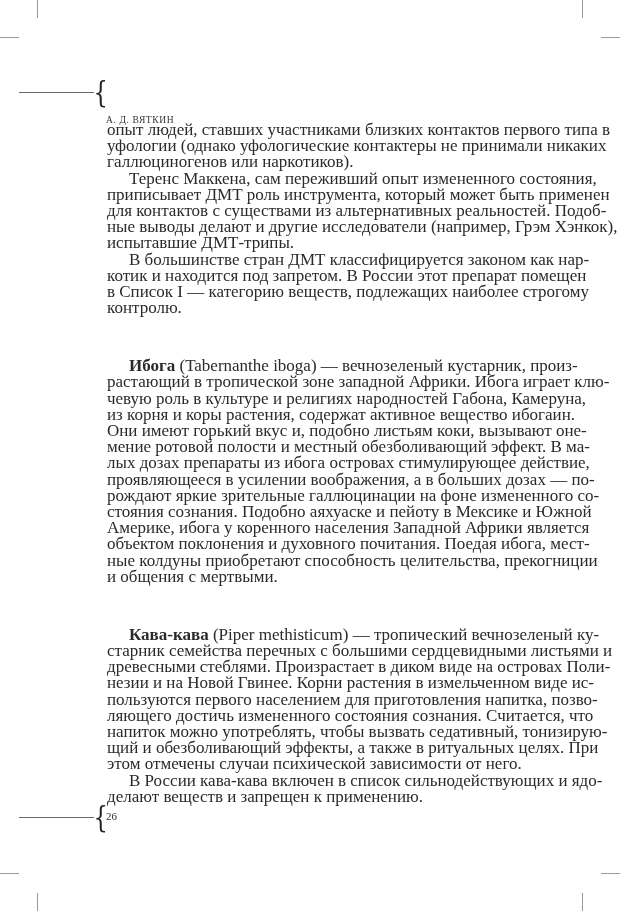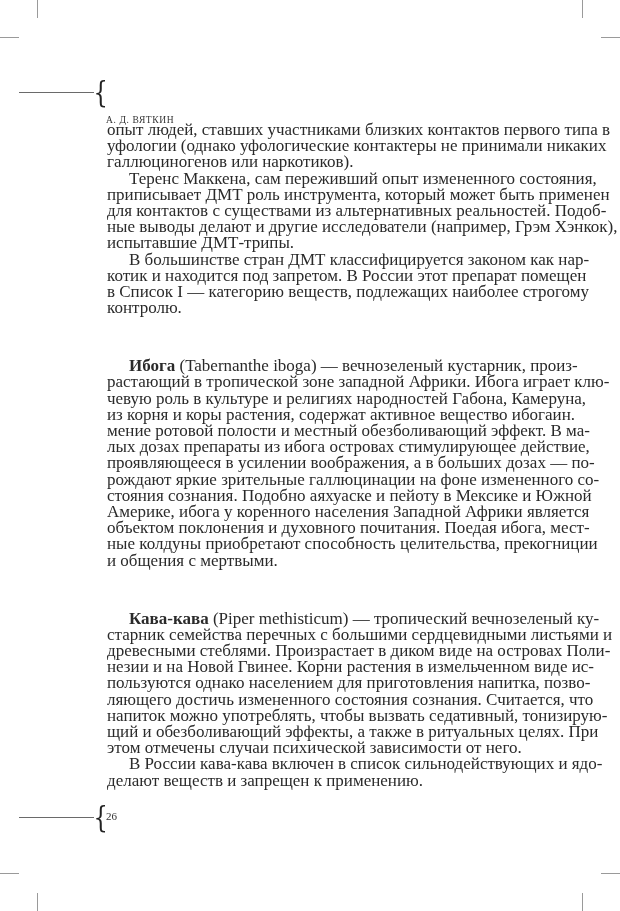--- a/index.html
+++ b/index.html
@@ -80,37 +80,38 @@
     <span class="line">котик и находится под запретом. В России этот препарат помещен</span>
     <span class="line">в Список I — категорию веществ, подлежащих наиболее строгому</span>
     <span class="line last">контролю.</span>
   </div>
 
   <div class="para gap">
     <span class="line first"><span class="term">Ибога</span><span> (Tabernanthe iboga) — вечнозеленый кустарник, произ-</span></span>
     <span class="line">растающий в тропической зоне западной Африки. Ибога играет клю-</span>
     <span class="line">чевую роль в культуре и религиях народностей Габона, Камеруна,</span>
     <span class="line">из корня и коры растения, содержат активное вещество ибогаин.</span>
+    <span class="line">Они имеют горький вкус и, подобно листьям коки, вызывают оне-</span>
     <span class="line">мение ротовой полости и местный обезболивающий эффект. В ма-</span>
     <span class="line">лых дозах препараты из ибога островах стимулирующее действие,</span>
     <span class="line">проявляющееся в усилении воображения, а в больших дозах — по-</span>
     <span class="line">рождают яркие зрительные галлюцинации на фоне измененного со-</span>
     <span class="line">стояния сознания. Подобно аяхуаске и пейоту в Мексике и Южной</span>
     <span class="line">Америке, ибога у коренного населения Западной Африки является</span>
     <span class="line">объектом поклонения и духовного почитания. Поедая ибога, мест-</span>
     <span class="line">ные колдуны приобретают способность целительства, прекогниции</span>
     <span class="line last">и общения с мертвыми.</span>
   </div>
 
   <div class="para gap">
     <span class="line first"><span class="term">Кава-кава</span><span> (Piper methisticum) — тропический вечнозеленый ку-</span></span>
     <span class="line">старник семейства перечных с большими сердцевидными листьями и</span>
     <span class="line">древесными стеблями. Произрастает в диком виде на островах Поли-</span>
     <span class="line">незии и на Новой Гвинее. Корни растения в измельченном виде ис-</span>
-    <span class="line">пользуются однако населением для приготовления напитка, позво-</span>
+    <span class="line">пользуются первого населением для приготовления напитка, позво-</span>
     <span class="line">ляющего достичь измененного состояния сознания. Считается, что</span>
     <span class="line">напиток можно употреблять, чтобы вызвать седативный, тонизирую-</span>
     <span class="line">щий и обезболивающий эффекты, а также в ритуальных целях. При</span>
     <span class="line last">этом отмечены случаи психической зависимости от него.</span>
   </div>
   <div class="para">
     <span class="line first">В России кава-кава включен в список сильнодействующих и ядо-</span>
     <span class="line last">делают веществ и запрещен к применению.</span>
   </div>
 </div>

